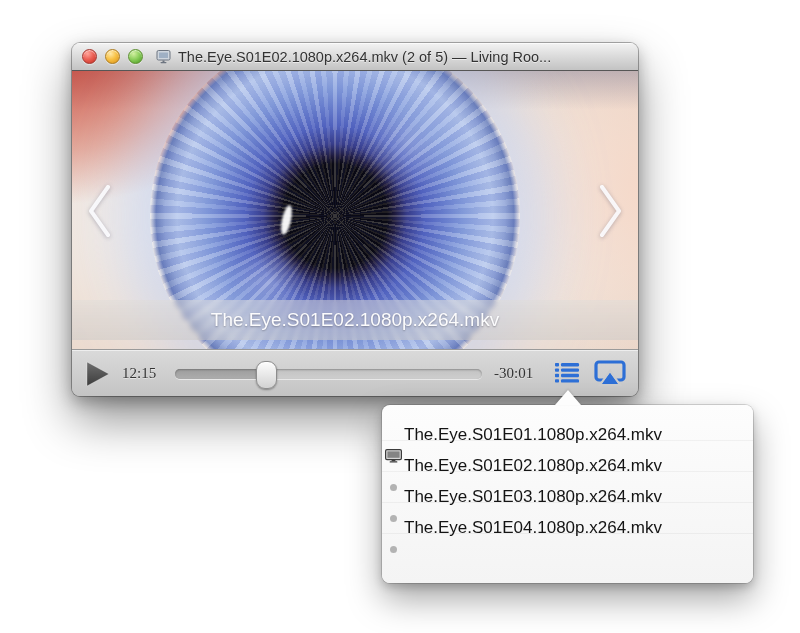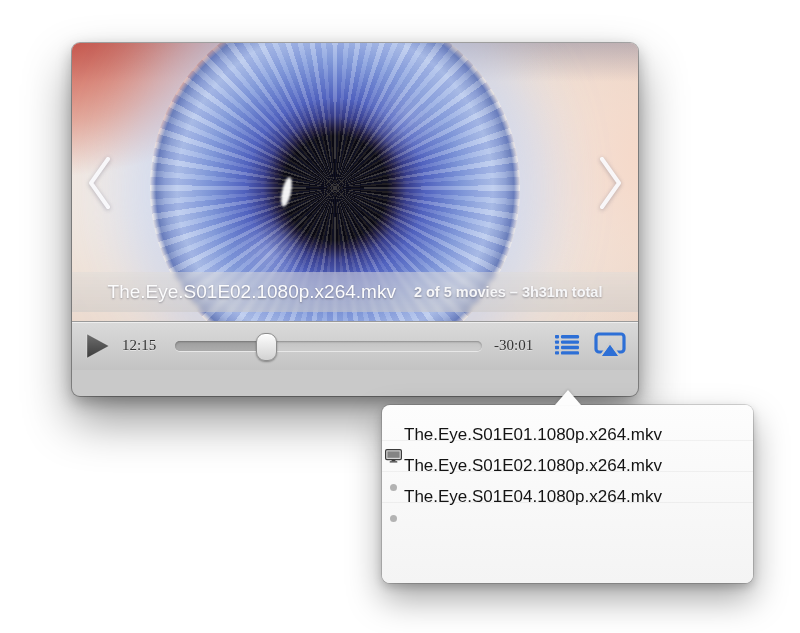--- a/index.html
+++ b/index.html
@@ -117,39 +117,54 @@
   .p-row + .p-row{border-top:1px solid rgba(0,0,0,0.045);}
   .p-marker{width:22px;flex:0 0 22px;display:flex;align-items:center;justify-content:center;}
   .p-marker .bullet{width:7px;height:7px;border-radius:50%;background:#b3b3b3;}
   .p-label{font-size:17px;color:#141414;white-space:nowrap;margin-top:20px;}
 </style>
 </head>
 <body>
 
 <div class="window">
 
+  <div class="titlebar">
+    <div class="lights">
+      <span class="light red"></span>
+      <span class="light yellow"></span>
+      <span class="light green"></span>
+    </div>
+    <span class="proxy-icon">
+      <svg width="15" height="15" viewBox="0 0 15 15">
+        <rect x="1" y="1.5" width="13" height="9.5" rx="1.5" fill="#cfd6de" stroke="#6d7580" stroke-width="1"></rect>
+        <rect x="3" y="3.5" width="9" height="5.5" fill="#9fb0c4"></rect>
+        <rect x="6.5" y="11.5" width="2" height="1.6" fill="#6d7580"></rect>
+        <rect x="4.5" y="13" width="6" height="1.2" rx="0.6" fill="#6d7580"></rect>
+      </svg>
+    </span>
+    <span class="title-text">The.Eye.S01E02.1080p.x264.mkv (2 of 5) — Living Roo...</span>
+  </div>
 
   <div class="video">
     <div class="iris"></div>
     <div class="glint"></div>
 
     <div class="chevron left">
       <svg width="30" height="56" viewBox="0 0 30 56">
         <polyline points="24,4 7,28 24,52" fill="none" stroke="rgba(252,252,254,0.92)" stroke-width="4" stroke-linecap="round" stroke-linejoin="round"></polyline>
       </svg>
     </div>
     <div class="chevron right">
       <svg width="30" height="56" viewBox="0 0 30 56">
         <polyline points="6,4 23,28 6,52" fill="none" stroke="rgba(252,252,254,0.92)" stroke-width="4" stroke-linecap="round" stroke-linejoin="round"></polyline>
       </svg>
     </div>
 
     <div class="caption">
       <span class="caption-title">The.Eye.S01E02.1080p.x264.mkv</span>
-      <span class="caption-stats">2 of 5 movies – 3h31m total</span>
     </div>
   </div>
 
   <div class="controlbar">
     <div class="play-btn">
       <svg width="28" height="28" viewBox="0 0 28 28">
         <defs>
           <linearGradient id="pg" x1="0" y1="0" x2="0" y2="1">
             <stop offset="0" stop-color="#6e6e6e"></stop>
               <stop offset="1" stop-color="#3c3c3c"></stop>
@@ -208,20 +223,26 @@
             <rect x="6.6" y="10.8" width="3.8" height="1.4" fill="#3c3c3c"></rect>
             <rect x="4.6" y="12.3" width="7.8" height="1.2" rx="0.6" fill="#3c3c3c"></rect>
           </svg>
         </span>
         <span class="p-label">The.Eye.S01E02.1080p.x264.mkv</span>
       </div>
       <div class="p-row">
         <span class="p-marker">
           <span class="bullet"></span>
         </span>
+        <span class="p-label">The.Eye.S01E03.1080p.x264.mkv</span>
+      </div>
+      <div class="p-row">
+        <span class="p-marker">
+          <span class="bullet"></span>
+        </span>
         <span class="p-label">The.Eye.S01E04.1080p.x264.mkv</span>
       </div>
       <div class="p-row">
         <span class="p-marker">
           <span class="bullet"></span>
         </span>
       </div>
     </div>
 </div>
 

